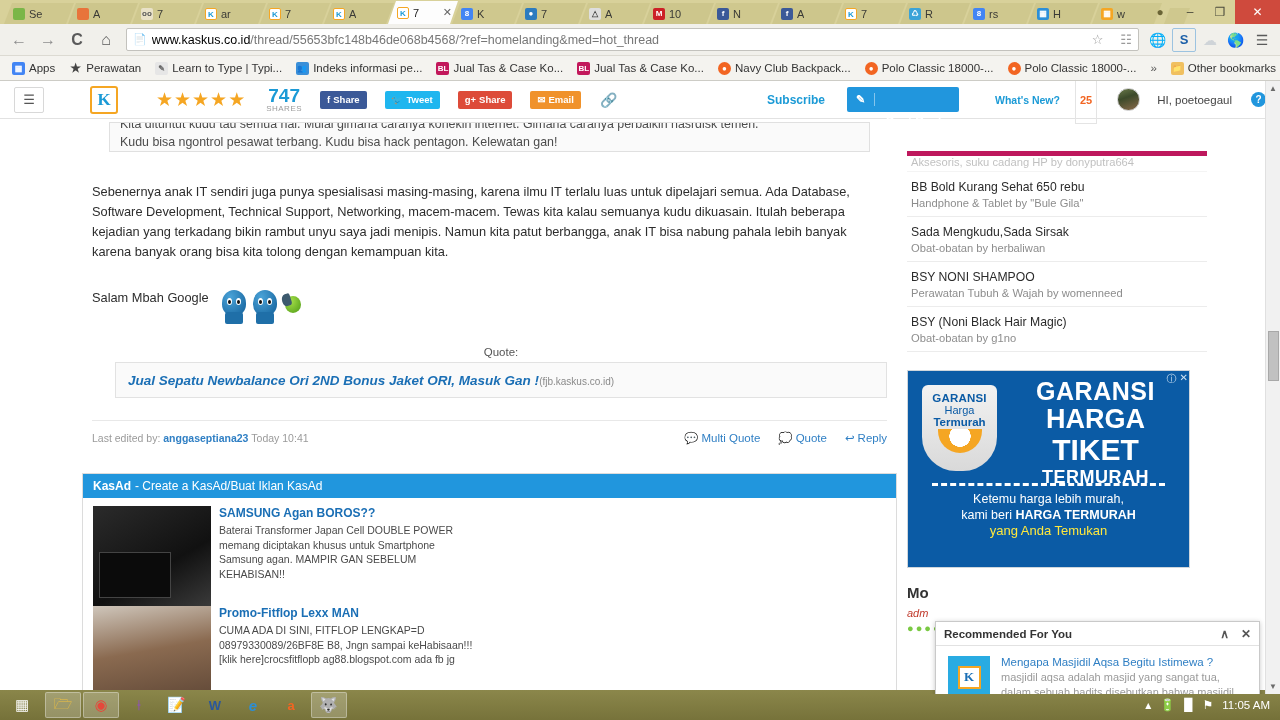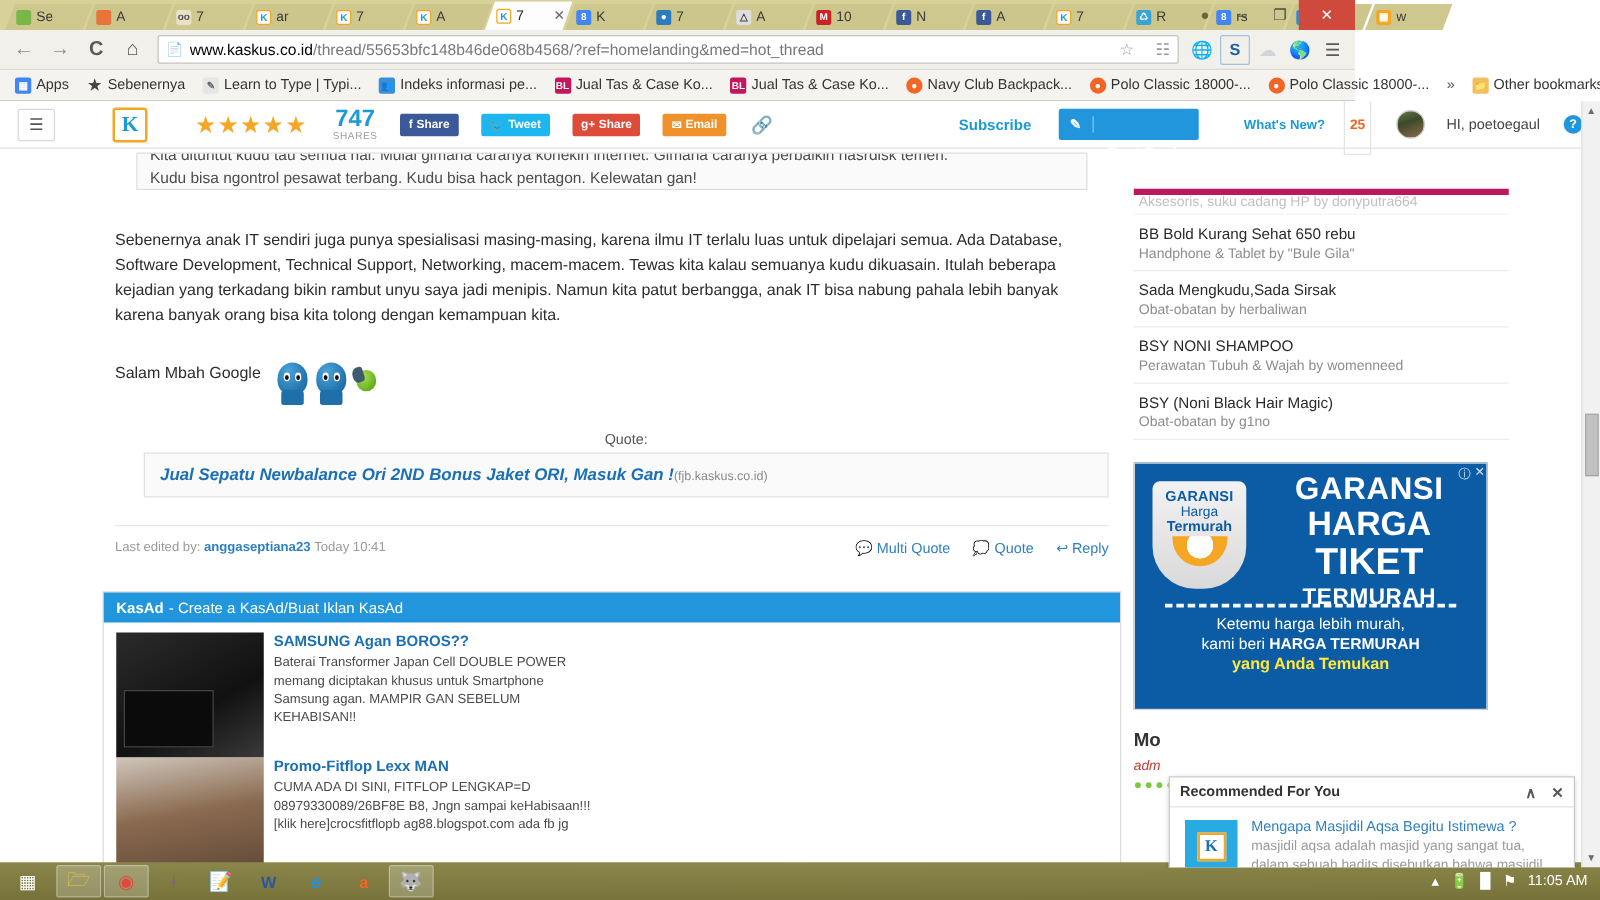--- a/index.html
+++ b/index.html
@@ -1,21 +1,21 @@
 <!DOCTYPE html>
 <html><head>
 <meta charset="utf-8">
 <style>
   * { box-sizing: border-box; margin:0; padding:0; }
   html,body { width:1280px; height:720px; overflow:hidden;
               font-family:"Liberation Sans", sans-serif; }
   body { background:#fff; position:relative; }
 
   
-  .chrome { width:1084px; background:#d6cf74; }
+  .chrome { width:1280px; background:#d6cf74; }
   .tabstrip { height:24px; display:flex; align-items:flex-end; padding-left:4px;
               background:#d8d19a; position:relative; }
   .tab { height:21px; min-width:70px; max-width:78px; display:flex; align-items:center;
          gap:4px; padding:0 6px 0 9px; background:#cfc88e; border-radius:0;
          font-size:11px; color:#3a3a36; position:relative; margin-right:-6px;
          clip-path: polygon(8px 0, 100% 0, calc(100% - 8px) 100%, 0 100%);
          overflow:hidden; white-space:nowrap; }
   .tab.alt { background:#cdc68c; }
   .tab.active { background:#fdfdfd; color:#222; z-index:5; height:23px;
                 clip-path: polygon(8px 0, 100% 0, calc(100% - 8px) 100%, 0 100%); }
@@ -194,21 +194,21 @@
                 text-align:center; line-height:1; }
   .adbox .big .l1{font-size:25px;font-weight:bold;letter-spacing:.5px;}
   .adbox .big .l2{font-size:27px;font-weight:bold;margin-top:2px;}
   .adbox .big .l3{font-size:30px;font-weight:bold;margin-top:2px;}
   .adbox .big .l4{font-size:18px;font-weight:bold;margin-top:3px;letter-spacing:.5px;}
   .adbox .dash { position:absolute; left:24px; right:24px; top:112px;
                  border-top:3px dashed #ffffff; }
   .adbox .sub { position:absolute; left:8px; right:8px; top:120px; text-align:center;
                 color:#fff; font-size:12.5px; line-height:16px; }
   .adbox .sub b{font-weight:bold;}
-  .adbox .yel { color:#ffe83d; font-weight:bold; font-size:13px; }
+  .adbox .yel { color:#ffe83d; font-weight:normal; font-size:13px; }
   .adbox .price { position:absolute; left:8px; right:8px; top:172px; text-align:center;
                   color:#fff; }
   .adbox .price .pl{font-size:19px;font-weight:bold;}
   .adbox .price .gv{font-size:7.5px;font-weight:bold;line-height:8px;display:inline-block;
                     vertical-align:middle; text-align:left; margin:0 3px;}
   .adbox .price .rp{font-size:11px;font-weight:bold;vertical-align:super;}
   .adbox .price .amt{font-size:23px;font-weight:bold;}
 
   .side2 { margin-top:16px; }
   .side2 .hd { font-size:15px; font-weight:bold; color:#333; }
@@ -365,21 +365,21 @@
     </div>
   </div>
 
   <div class="bmbar">
     <div class="bm">
         <span class="bmico" style="background:#4285f4">▦</span>
         <span>Apps</span>
       </div>
     <div class="bm">
         <span class="bmico" style="background:transparent;color:#444;font-size:12px">★</span>
-        <span>Sebenernya</span>
+        <span>Perawatan</span>
       </div>
     <div class="bm">
         <span class="bmico" style="background:#e6e6e6;color:#666">✎</span>
         <span>Learn to Type | Typi...</span>
       </div>
     <div class="bm">
         <span class="bmico" style="background:#3a8fd8">👥</span>
         <span>Indeks informasi pe...</span>
       </div>
     <div class="bm">

